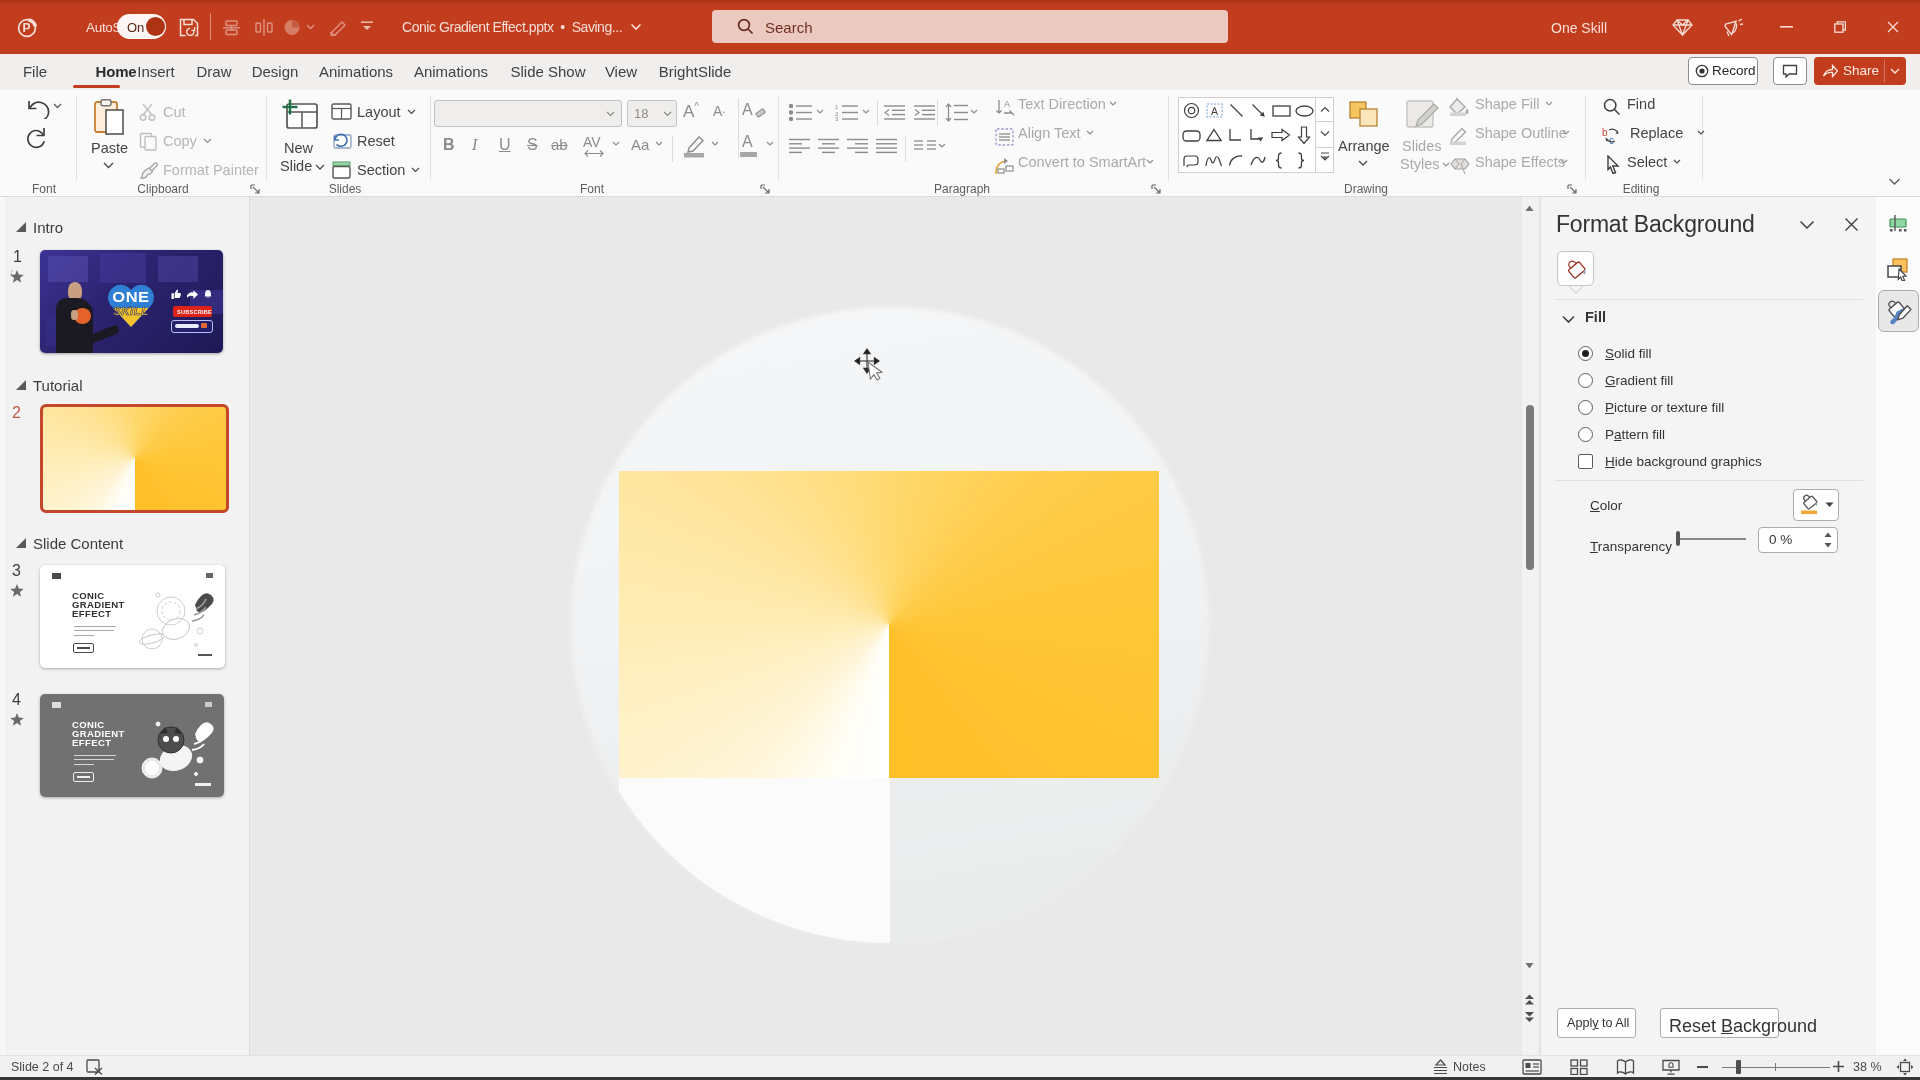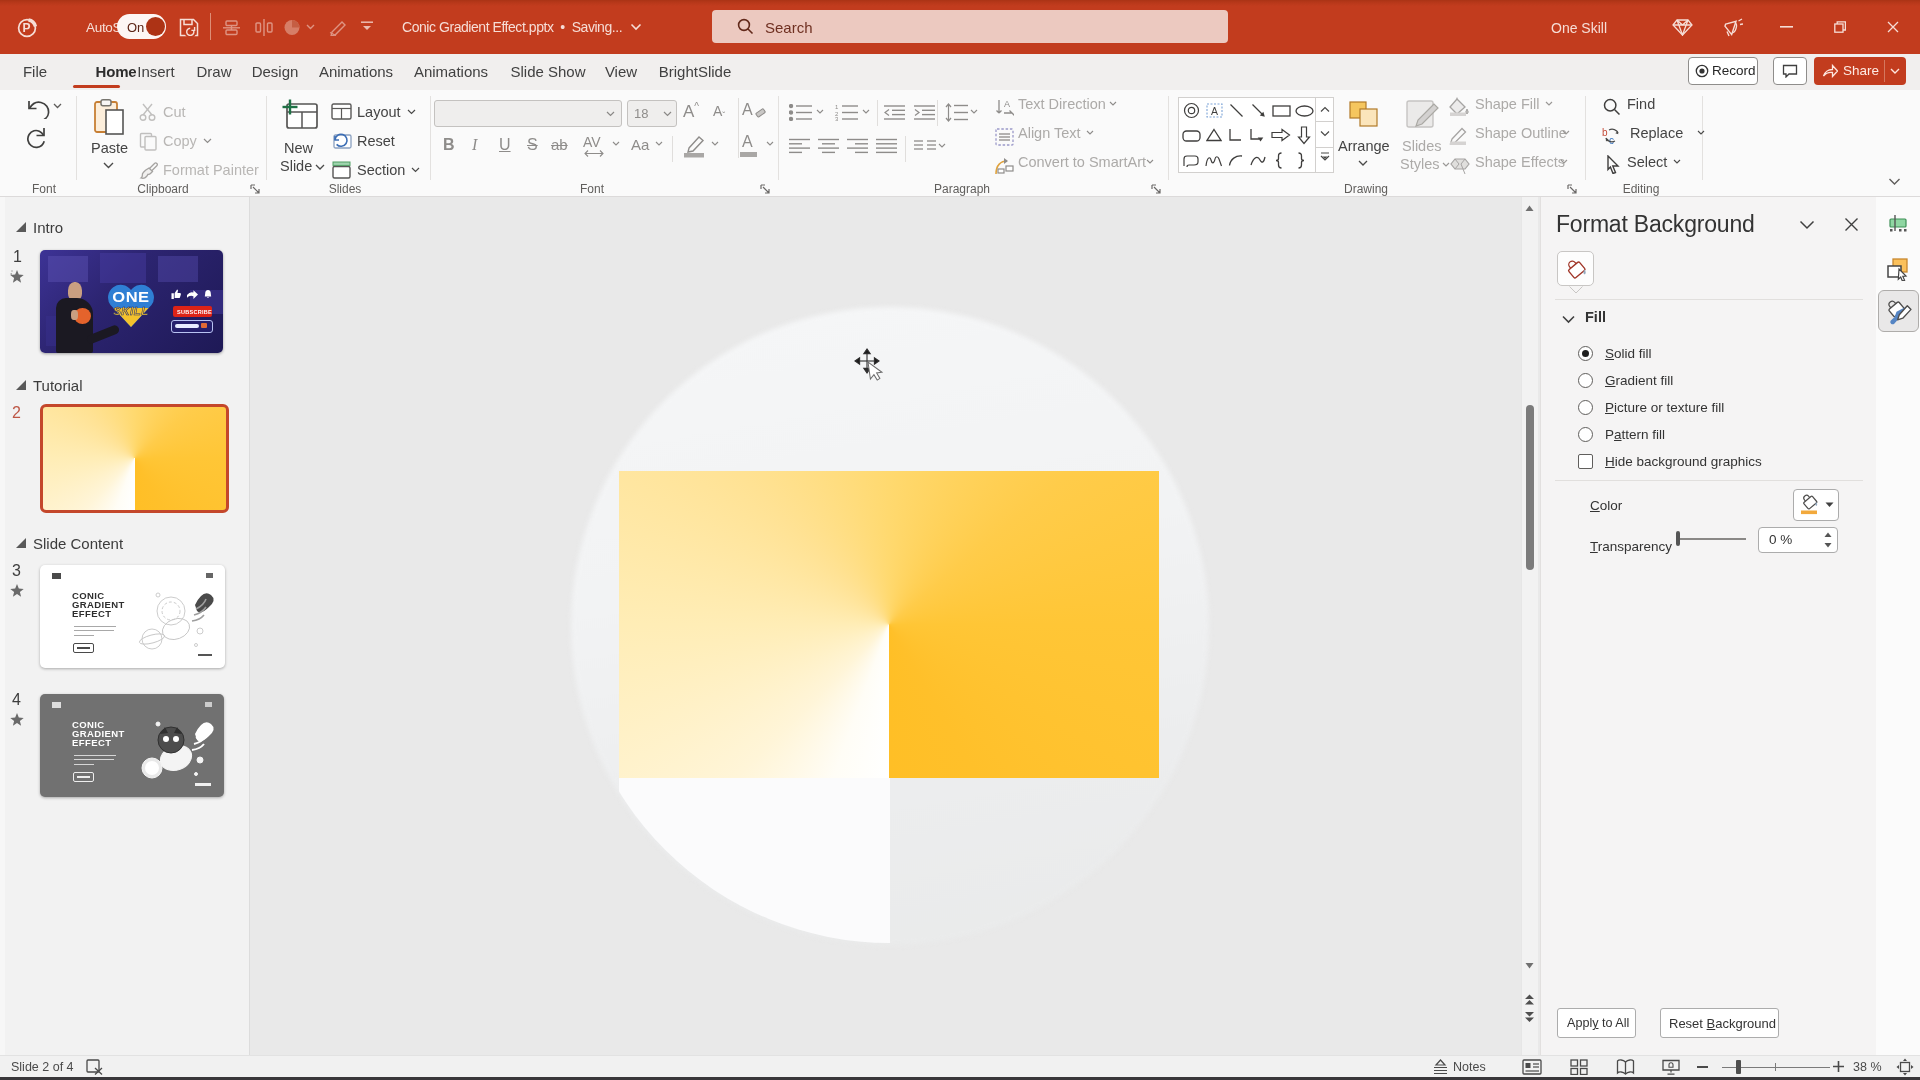--- a/index.html
+++ b/index.html
@@ -839,21 +839,21 @@
   <svg class="abs" style="left:283px;top:335px" width="8" height="7" viewBox="0 0 8 7">
       <path d="M4 0.5 L7.5 5 H0.5 Z" fill="#555"></path>
     </svg>
   <svg class="abs" style="left:283px;top:344px" width="8" height="7" viewBox="0 0 8 7">
       <path d="M4 6.5 L7.5 2 H0.5 Z" fill="#555"></path>
     </svg>
 
   <div class="abs" style="left:16px;top:811px;width:79px;height:30px;background:#fff;border:1px solid #acacac;border-radius:3px;"></div>
   <div class="abs" style="left:26px;top:819px;font-size:12.6px;color:#333;text-align:right;">Appl<u>y</u> to All</div>
   <div class="abs" style="left:119px;top:811px;width:119px;height:30px;background:#fff;border:1px solid #acacac;border-radius:3px;"></div>
-  <div class="abs" style="left:128px;top:819px;font-size:13px;color:#333;">Reset <u>B</u>ackground</div>
+  <div class="abs" style="left:128px;top:819px;font-size:18px;color:#333;">Reset <u>B</u>ackground</div>
 </div>
 <div id="iconstrip" class="abs">
   <svg class="abs" style="left:11px;top:18px" width="22" height="18" viewBox="0 0 22 18">
     <rect x="3" y="4" width="16" height="8" rx="1" fill="#8fd6a2" stroke="#3f8f57" stroke-width="1.2"></rect>
     <line x1="8" y1="0" x2="8" y2="16" stroke="#555" stroke-width="1.4"></line>
     <g fill="#555">
         <rect x="3" y="14" width="2.5" height="2.5"></rect>
         <rect x="12" y="14" width="2.5" height="2.5"></rect>
         <rect x="17" y="14" width="2.5" height="2.5"></rect>
       </g>

